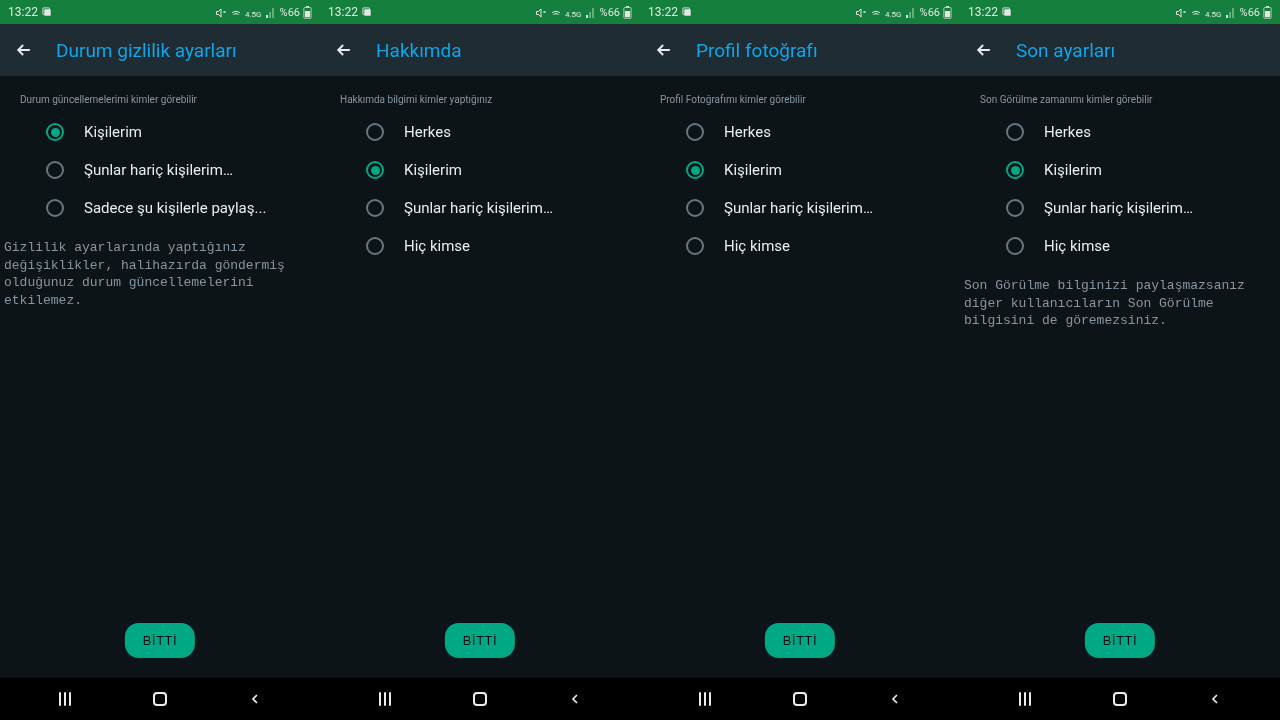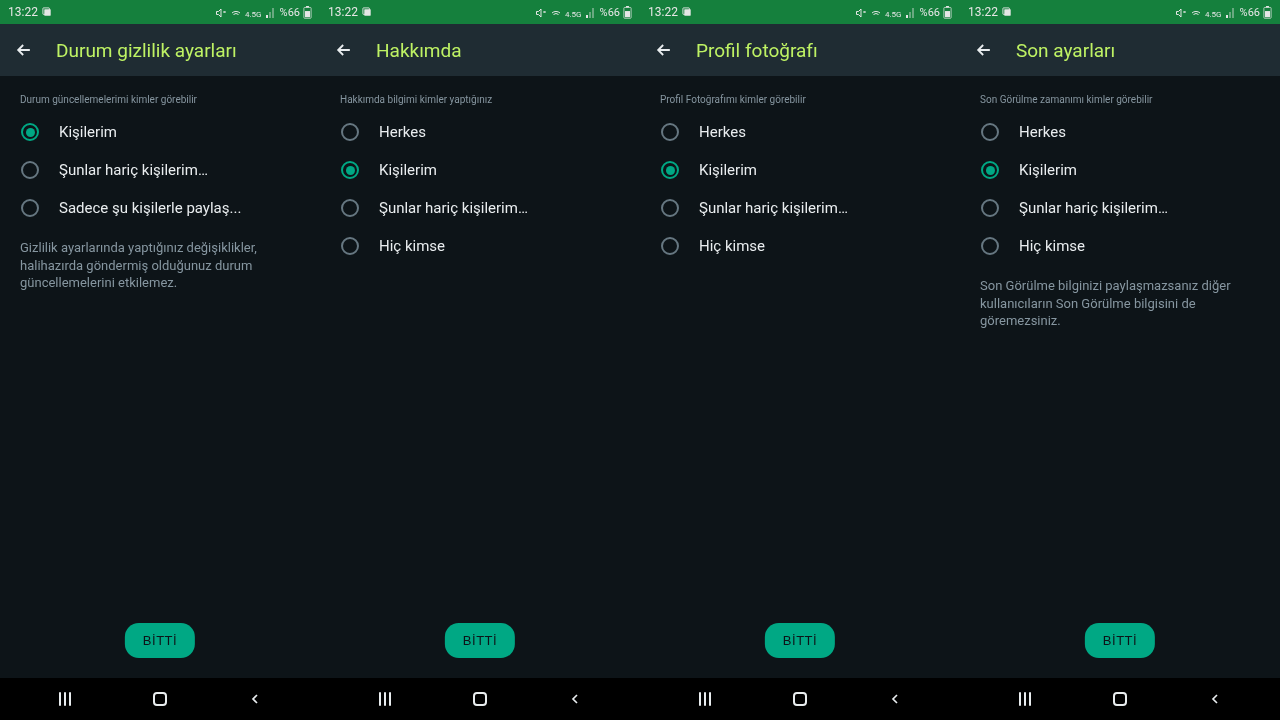--- a/index.html
+++ b/index.html
@@ -44,39 +44,39 @@
   .back-arrow {
     width: 24px;
     height: 24px;
     display: flex;
     align-items: center;
     justify-content: center;
   }
   .app-title {
     font-size: 19px;
     font-weight: 400;
-    color: #bef264;
+    color: #0ea5e9;
   }
   .content {
     flex: 1;
     padding: 18px 0 0 0;
     background: #0d1418;
     display: flex;
     flex-direction: column;
   }
   .section-title {
     color: #8696a0;
     font-size: 10px;
     padding: 0 20px 8px 20px;
   }
   .radio-item {
     display: flex;
     align-items: center;
     height: 38px;
-    padding: 0 20px 0 21px;
+    padding: 0 20px 0 46px;
     gap: 20px;
   }
   .radio {
     width: 18px;
     height: 18px;
     border: 2px solid #667781;
     border-radius: 50%;
     display: flex;
     align-items: center;
     justify-content: center;
@@ -93,21 +93,22 @@
     border-radius: 50%;
   }
   .radio-label {
     font-size: 15px;
     color: #e9edef;
   }
   .note {
     color: #8696a0;
     font-size: 13px;
     line-height: 1.35;
-    padding: 12px 20px 0 20px;
+    padding: 12px 20px 0 4px;
+    font-family: Liberation Mono, monospace;
   }
   .done-btn {
     position: absolute;
     bottom: 62px;
     left: 50%;
     transform: translateX(-50%);
     background: #00a884;
     color: #0d1418;
     font-size: 13px;
     font-weight: 500;

